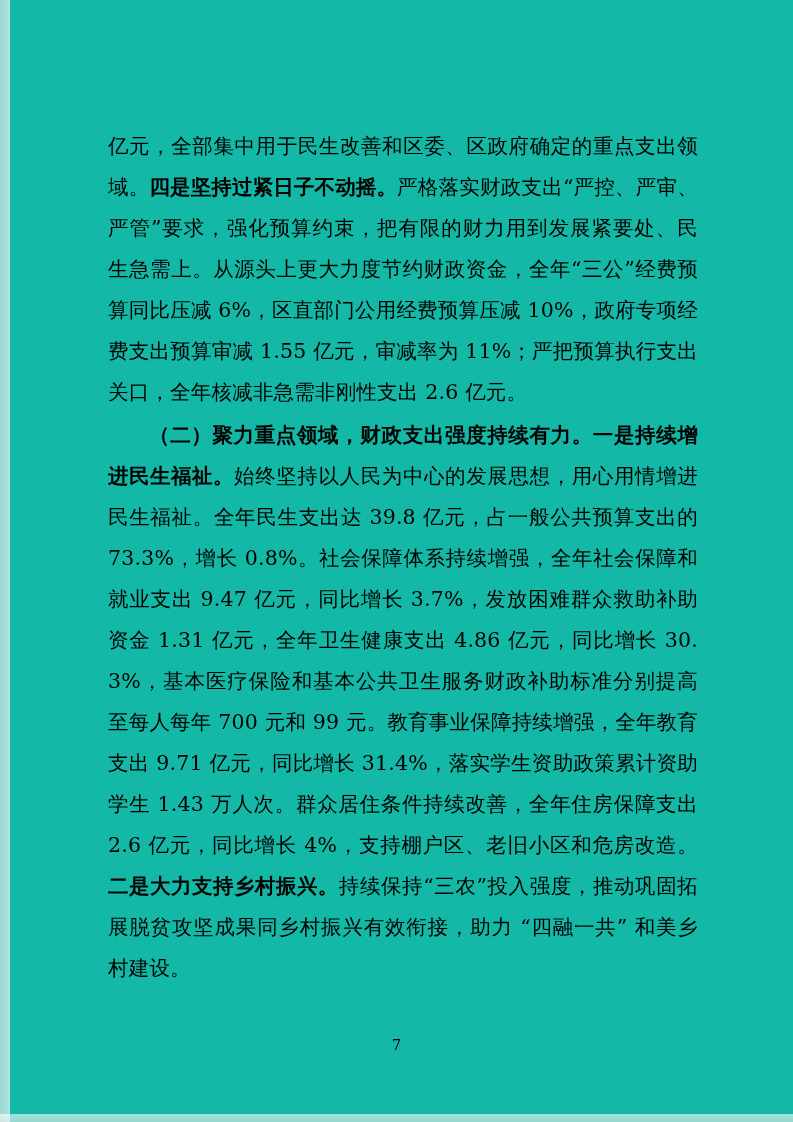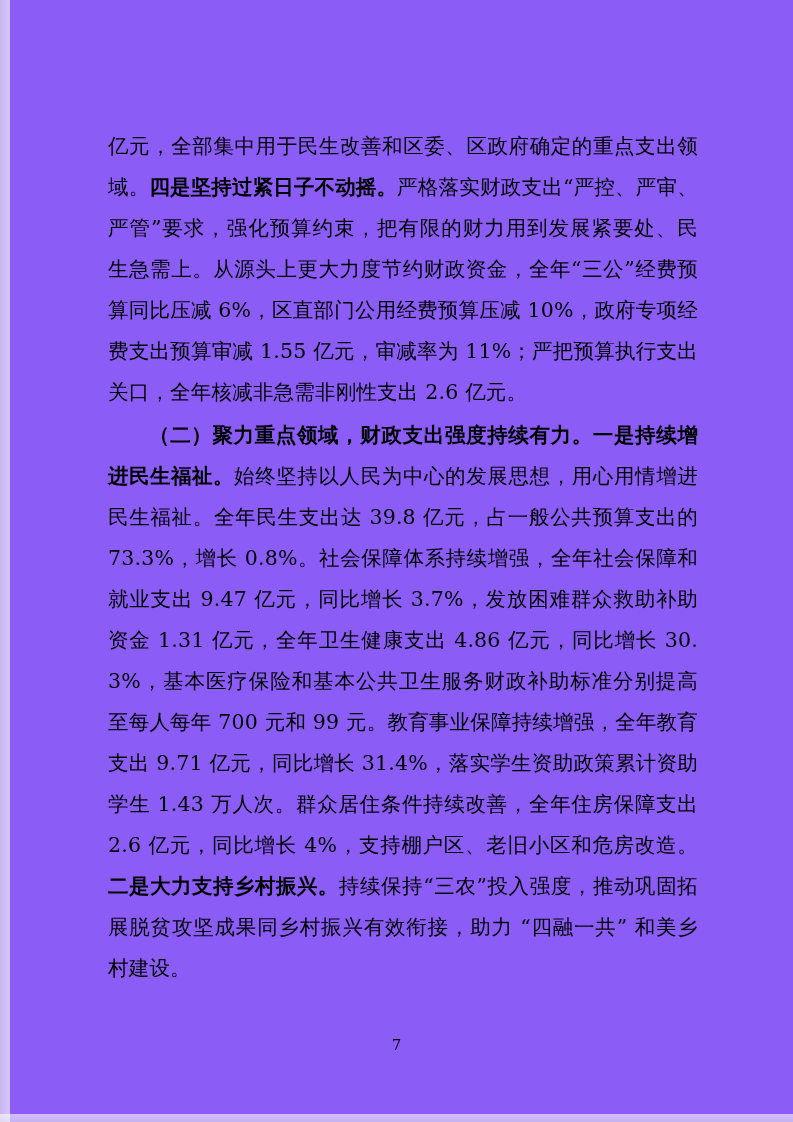--- a/index.html
+++ b/index.html
@@ -14,21 +14,21 @@
     font-family: "DejaVu Serif", "Liberation Serif", serif;
     color: #000000;
     overflow: hidden;
   }
   .page {
     position: absolute;
     left: 0;
     top: 0;
     width: 793px;
     height: 1122px;
-    background: #8b5cf6;
+    background: #14b8a6;
   }
   .content {
     position: absolute;
     left: 108px;
     top: 126px;
     width: 590px;
   }
   .para {
     margin: 0 0 2px 0;
     font-size: 20.5px;

